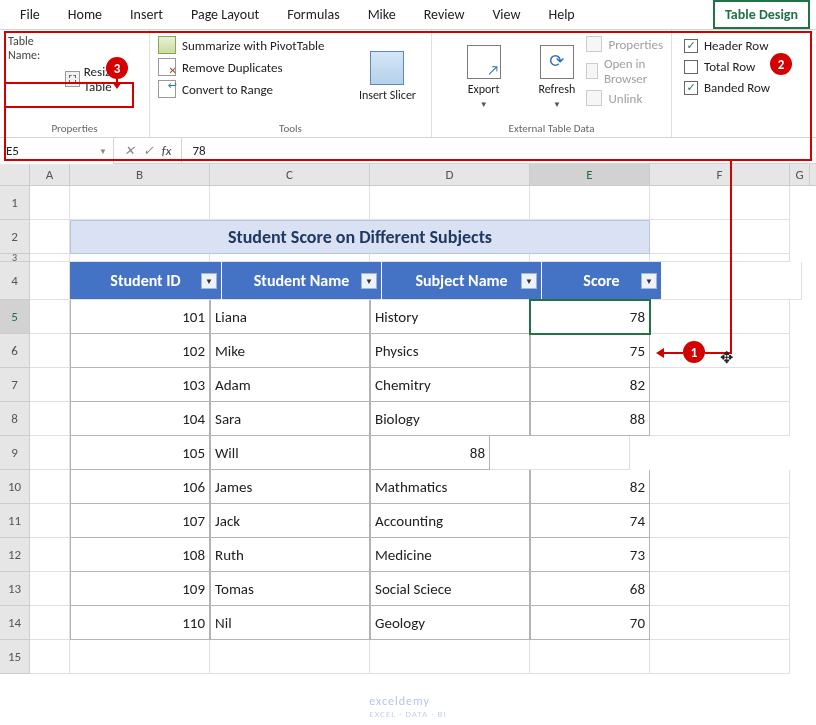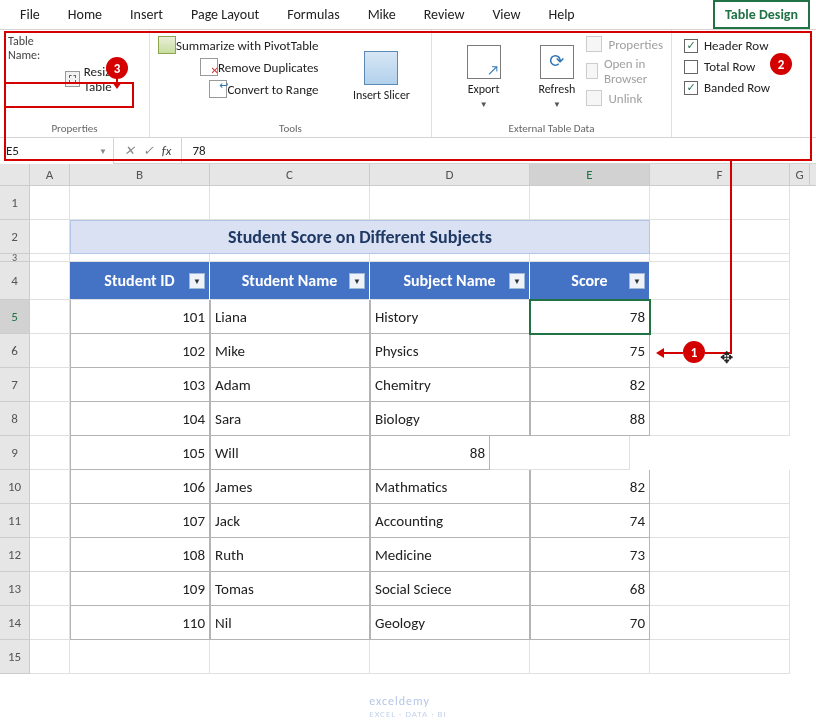--- a/index.html
+++ b/index.html
@@ -17,21 +17,21 @@
 .group-label { text-align: center; font-size: 11px; color: #666; padding-top: 2px; }
 
 .props-col { display: flex; flex-direction: row; gap: 2px; }
 .tbl-name-label { font-size: 12px; color: #444; }
 .tbl-name-input { width: 120px; height: 22px; border: 1px solid #b6b6b6; padding: 0 4px; font-size: 13px; background: #fff; }
 .resize-wrap { display: flex; align-items: center; gap: 4px; font-size: 13px; margin-top: 4px; }
 .resize-ic { width: 16px; height: 16px; background: #f2f2f2; border: 1px solid #999; position: relative; }
 .resize-ic::after { content: ""; position: absolute; inset: 3px; border: 1px dashed #666; }
 
 .tools-col { display: flex; flex-direction: column; gap: 4px; padding-top: 2px; }
-.tool-item { display: flex; align-items: center; font-size: 13px; justify-content: flex-end; }
+.tool-item { display: flex; align-items: center; gap: 6px; font-size: 13px; }
 .tic { width: 18px; height: 18px; display: inline-block; position: relative; }
 .tic-pivot { background: linear-gradient(#e8f0d8,#c9dca0); border: 1px solid #8ba64f; }
 .tic-dup { background: #fff; border: 1px solid #999; }
 .tic-dup::after { content: "✕"; position: absolute; right: -2px; bottom: -2px; font-size: 10px; color: #c0392b; }
 .tic-range { background: #fff; border: 1px solid #999; }
 .tic-range::after { content: "↩"; position: absolute; right: -2px; top: -2px; font-size: 11px; color: #2e75b6; }
 
 .big-btn { display: flex; flex-direction: column; align-items: center; justify-content: center; gap: 4px; width: 58px; text-align: center; font-size: 12px; line-height: 1.1; margin-left: 24px; }
 .big-ic { width: 34px; height: 34px; }
 .ic-slicer { background: linear-gradient(#d6e6f5,#b3d1ec); border: 1px solid #5b8bb4; }
@@ -240,21 +240,21 @@
         <div class="cell" style="width: 40px; height: 8px;"></div>
         <div class="cell" style="width: 140px; height: 8px;"></div>
         <div class="cell" style="width: 160px; height: 8px;"></div>
         <div class="cell" style="width: 160px; height: 8px;"></div>
         <div class="cell" style="width: 120px; height: 8px;"></div>
         <div class="cell" style="width: 140px; height: 8px;"></div>
       </div>
       <div class="row" style="height: 38px;">
         <div class="rh">4</div>
         <div class="cell " style="width: 40px;"></div>
-        <div class="cell th-cell" style="width: 140px;">Student ID<div class="filter-btn">▼</div></div>
+        <div class="cell th-cell" style="width: 152px;">Student ID<div class="filter-btn">▼</div></div>
         <div class="cell th-cell" style="width: 160px;">Student Name<div class="filter-btn">▼</div></div>
         <div class="cell th-cell" style="width: 160px;">Subject Name<div class="filter-btn">▼</div></div>
         <div class="cell th-cell" style="width: 120px;">Score<div class="filter-btn">▼</div></div>
         <div class="cell " style="width: 140px;"></div>
       </div>
       <div class="row">
         <div class="rh act">5</div>
         <div class="cell " style="width: 40px;"></div>
         <div class="cell td id" style="width: 140px;">101</div>
         <div class="cell td" style="width: 160px;">Liana</div>

